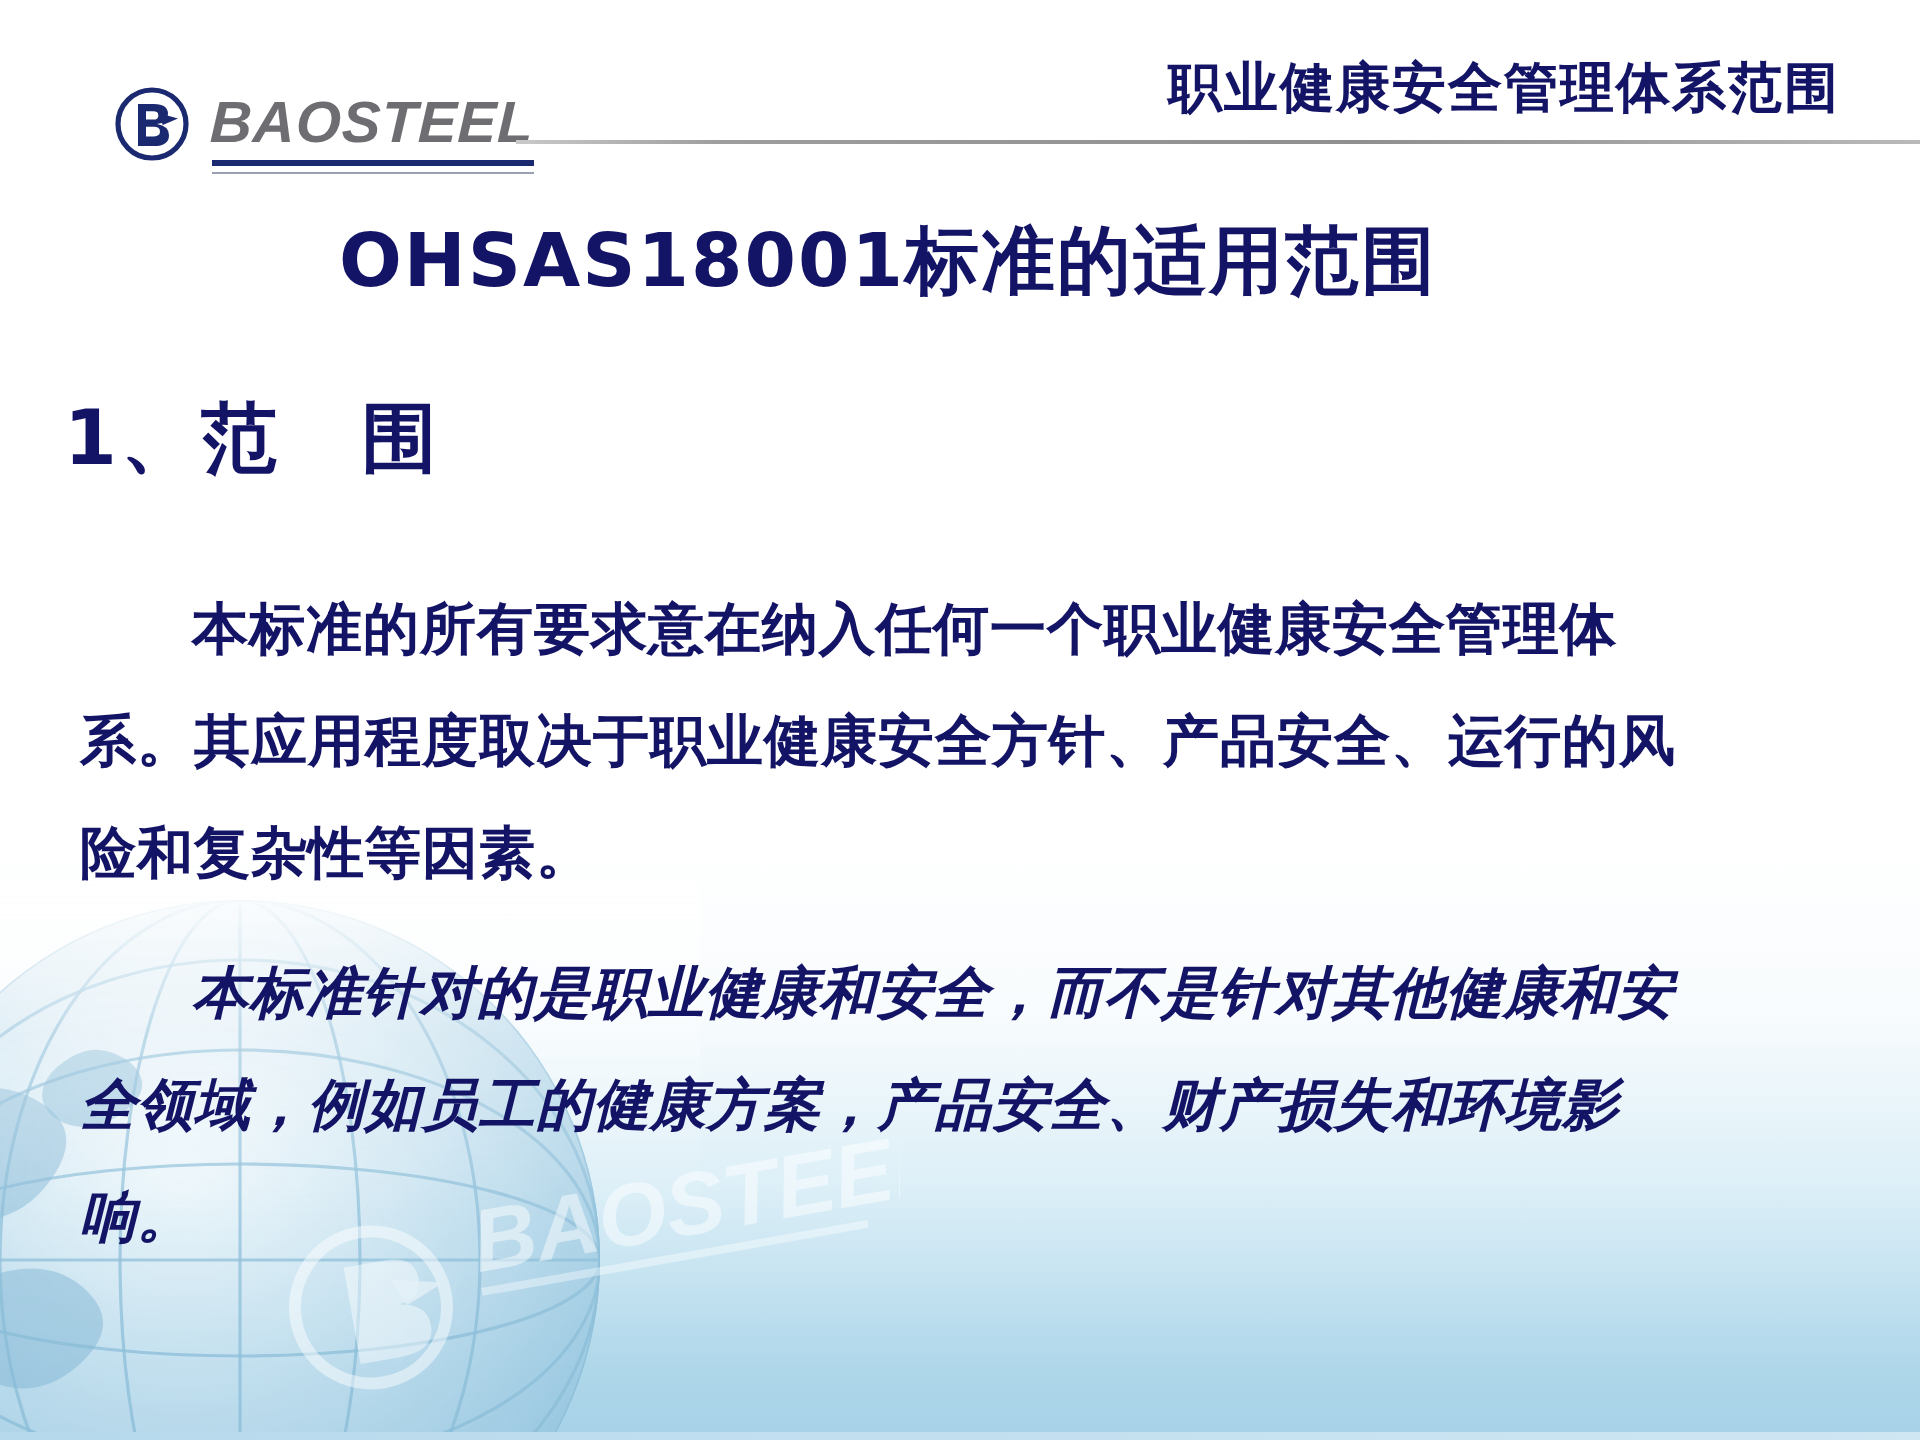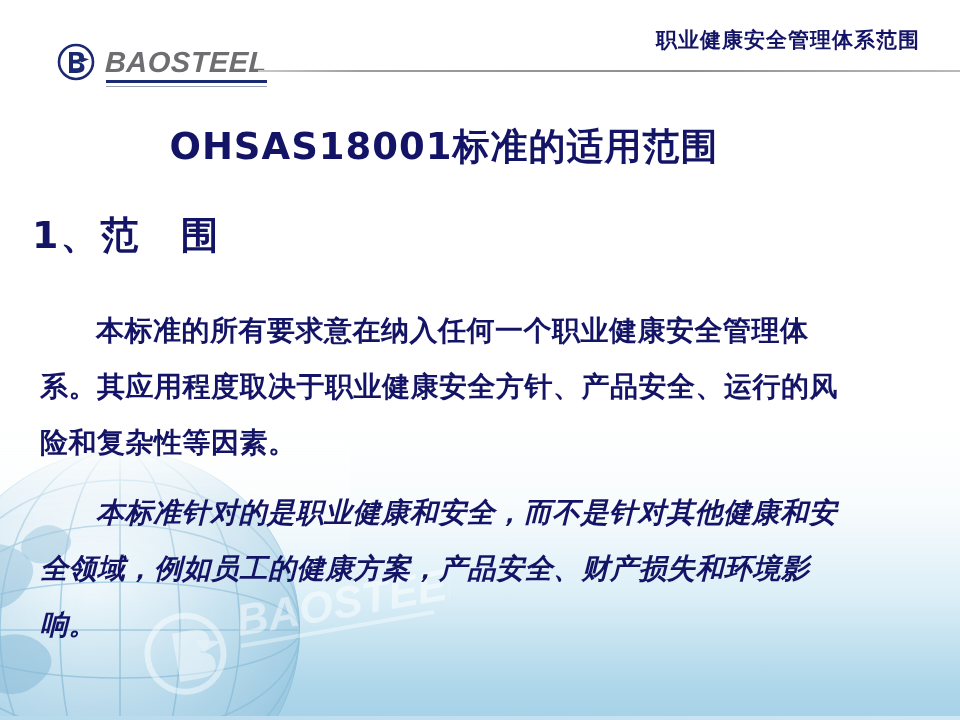--- a/index.html
+++ b/index.html
@@ -112,39 +112,39 @@
     bottom: -10px;
     height: 1px;
     background: #9aa0b4;
   }
   .header-title {
     position: absolute;
     right: 40px;
     top: 26px;
     font-family: "DejaVu Sans", sans-serif;
     font-weight: bold;
-    font-size: 21px;
+    font-size: 27px;
     color: #141466;
     letter-spacing: 1px;
     white-space: nowrap;
   }
   .header-rule {
     position: absolute;
     left: 258px;
     right: 0;
     top: 70px;
     height: 2px;
     background: linear-gradient(to right,#c9c9c9,#9d9d9d 15%,#8f8f8f 60%,#b9b9b9);
   }
 
   
   .content {
     position: absolute;
     left: 0;
-    top: 104px;
+    top: 88px;
     width: 888px;
   }
   .main-title {
     text-align: center;
     font-family: "DejaVu Sans", sans-serif;
     font-weight: bold;
     font-size: 37px;
     color: #141466;
     letter-spacing: 1px;
     margin-top: 18px;

